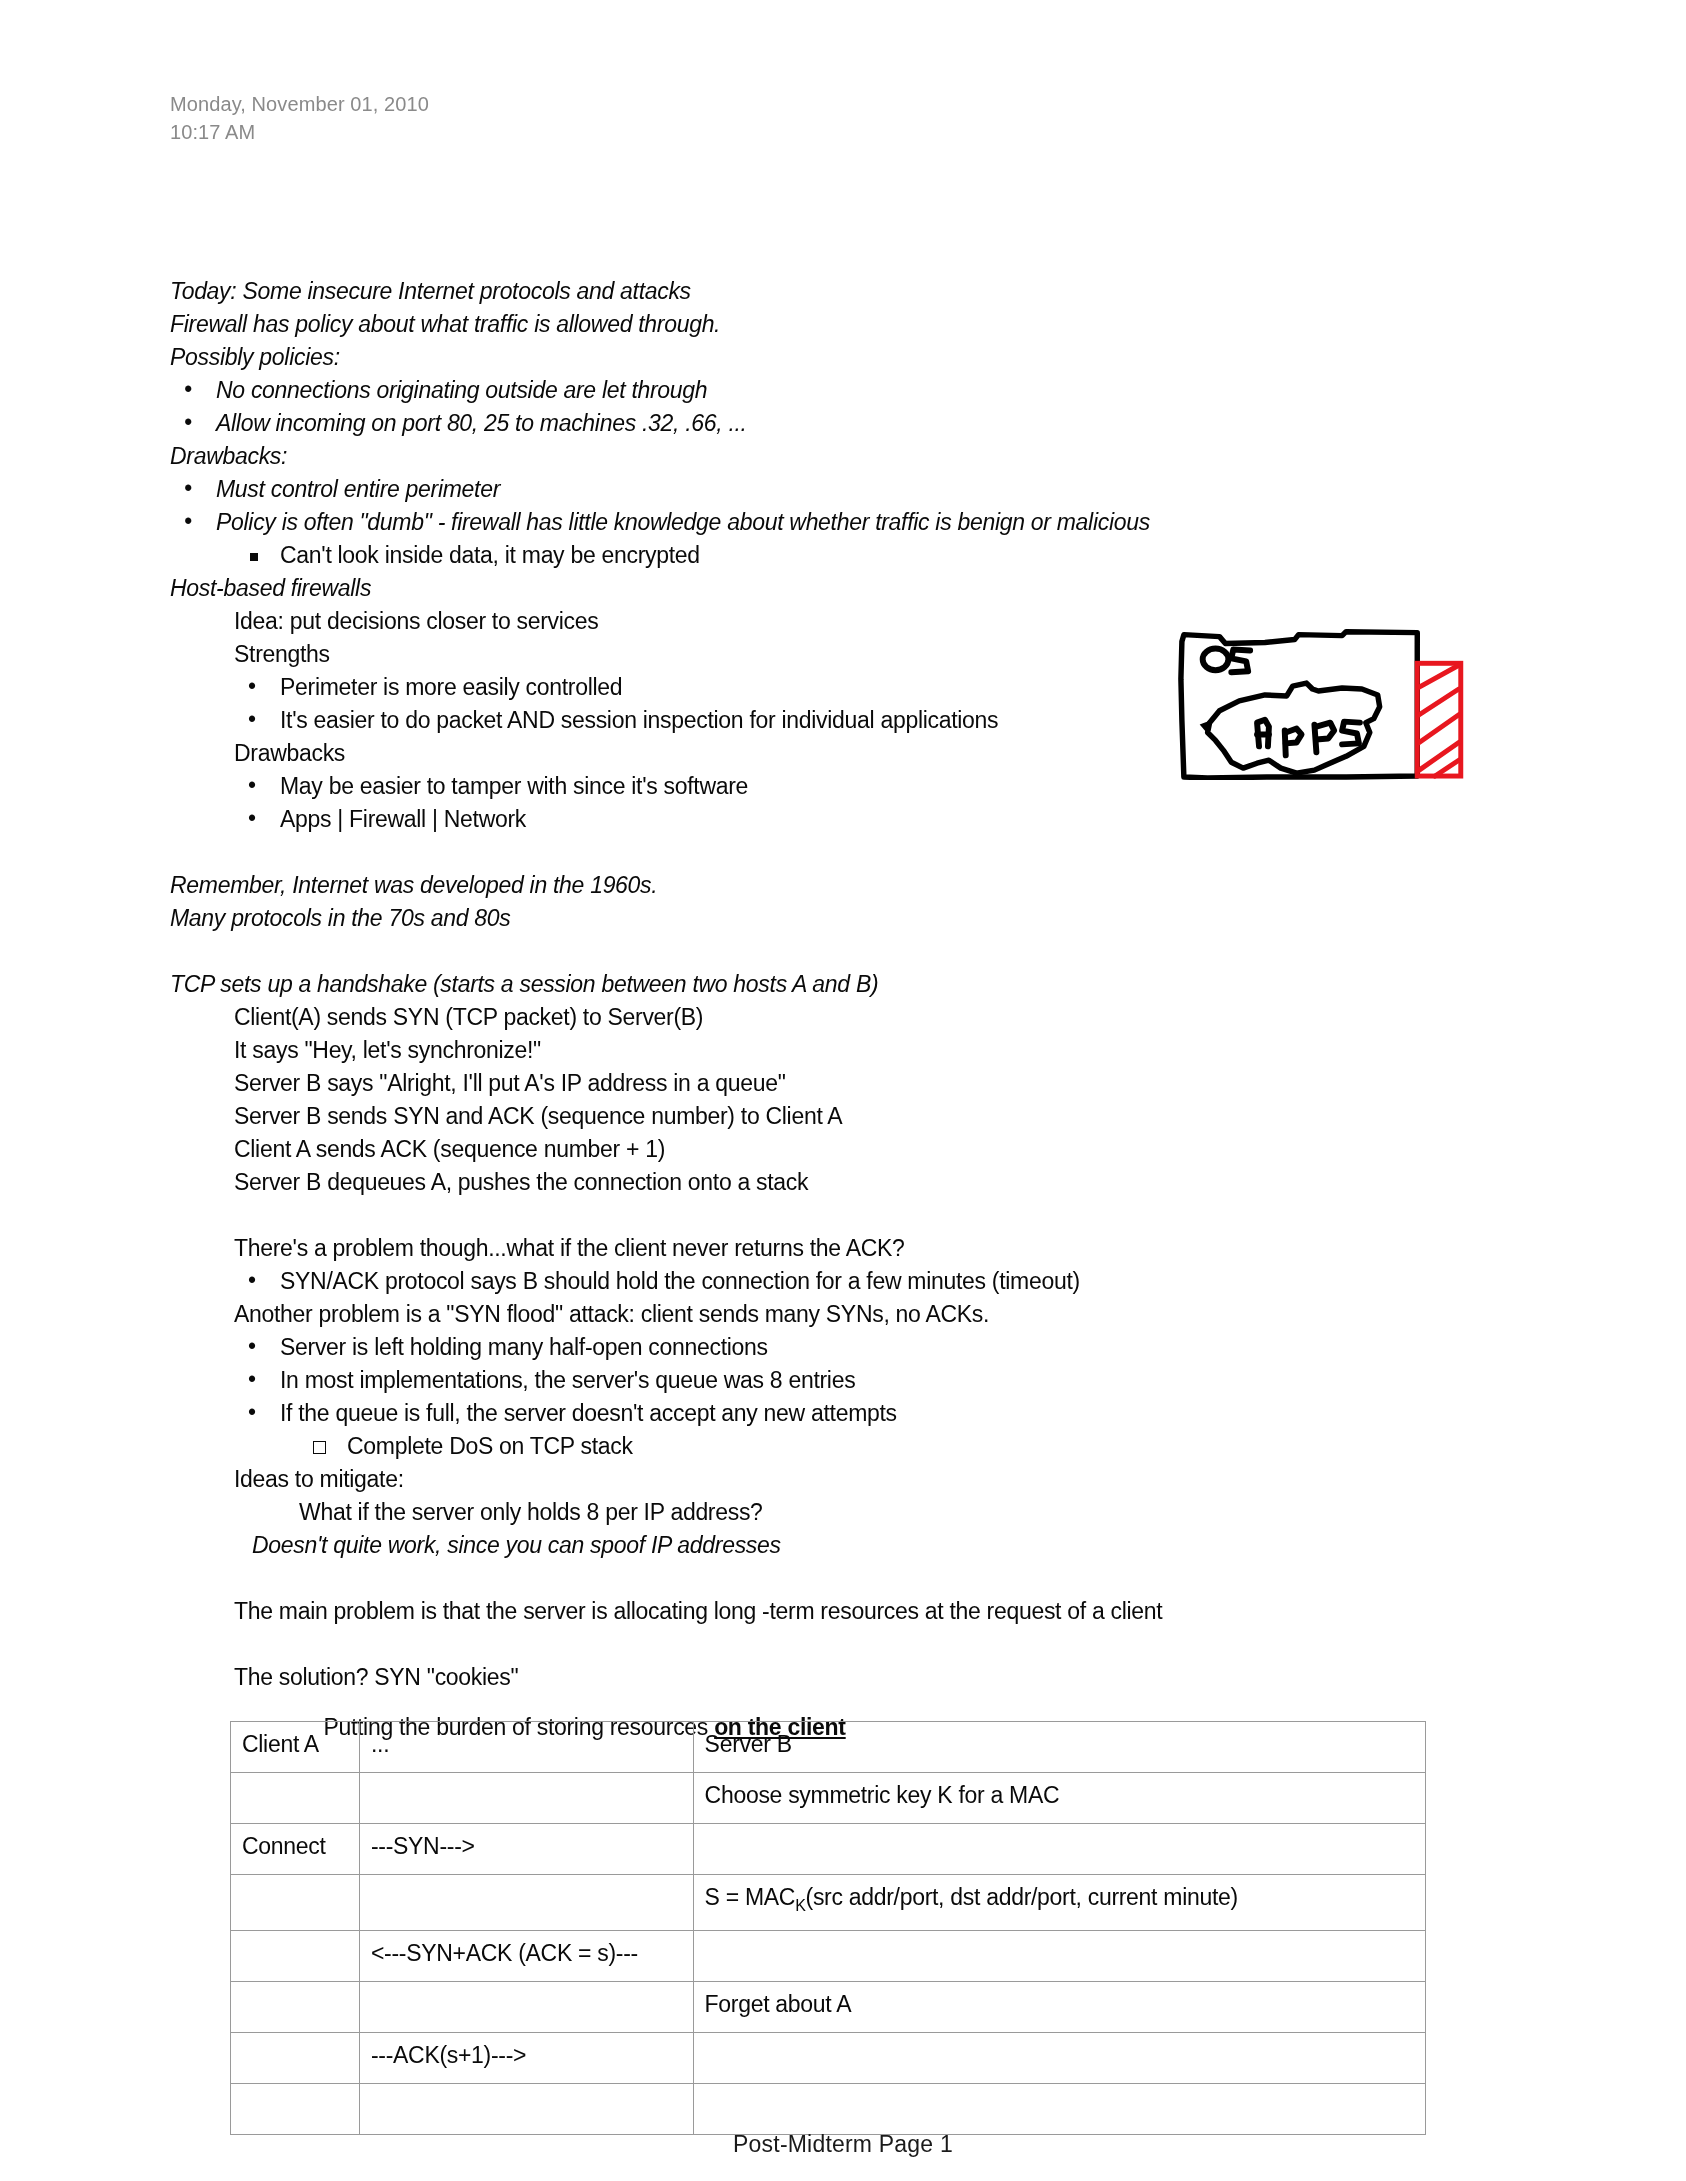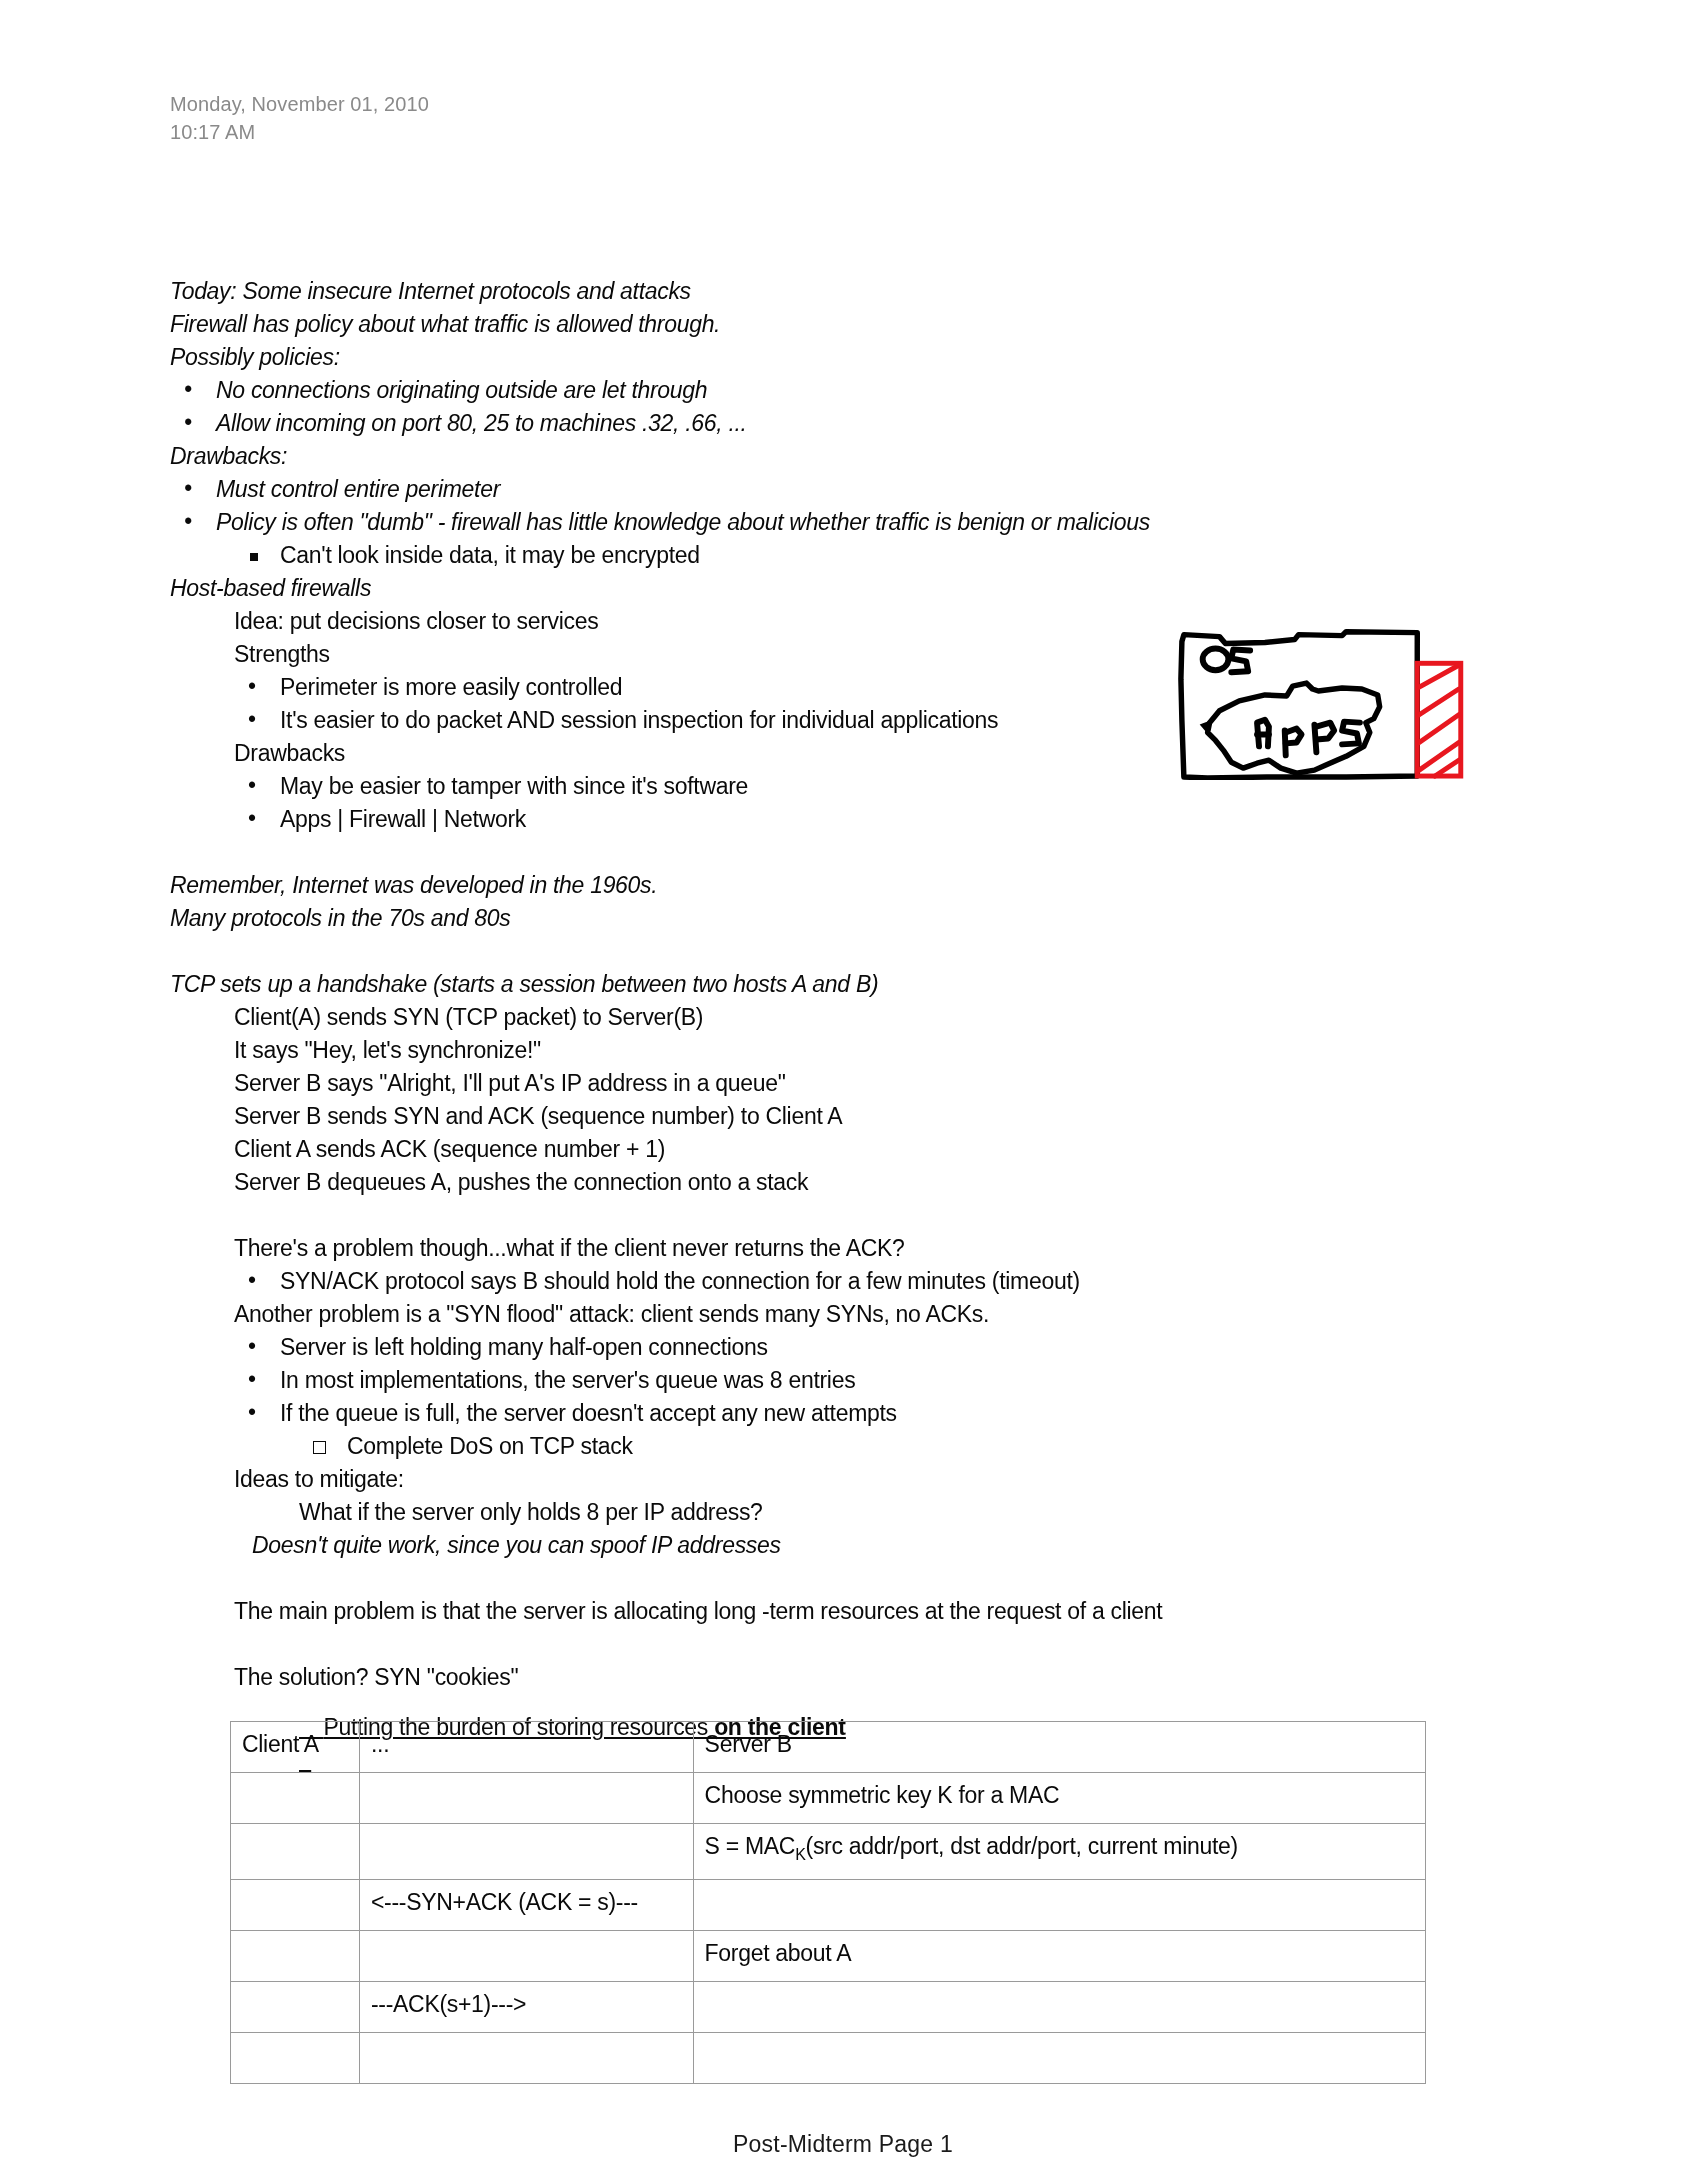--- a/index.html
+++ b/index.html
@@ -252,21 +252,21 @@
         <rect x="272" y="62" width="44" height="114" fill="none" stroke="#e8171f" stroke-width="5"></rect>
         <path d="M 274 86 L 314 64" stroke="#e8171f" stroke-width="5" fill="none" stroke-linecap="round"></path>
         <path d="M 274 114 L 314 88" stroke="#e8171f" stroke-width="5" fill="none" stroke-linecap="round"></path>
         <path d="M 274 142 L 314 114" stroke="#e8171f" stroke-width="5" fill="none" stroke-linecap="round"></path>
         <path d="M 274 170 L 314 142" stroke="#e8171f" stroke-width="5" fill="none" stroke-linecap="round"></path>
         <path d="M 290 176 L 314 160" stroke="#e8171f" stroke-width="5" fill="none" stroke-linecap="round"></path>
       </g>
     </svg>
   </div>
 
-  <div class="line ind-1" style="position:absolute; left:235px; top:1678px; width:1089px;text-decoration:underline;">
+  <div class="line ind-1" style="position:absolute; left:235px; top:1678px; width:1089px;">
     <span>Putting the burden of storing resources </span><span class="underlined">on the client</span>
   </div>
 
   <table class="proto-table">
     <colgroup>
       <col class="col-a">
         <col class="col-b">
         <col class="col-c">
     </colgroup>
     <tbody id="table-body">
@@ -274,20 +274,25 @@
           <td>Client A</td>
           <td>...</td>
           <td>Server B</td>
         </tr>
         <tr>
           <td></td>
           <td></td>
           <td>Choose symmetric key K for a MAC</td>
         </tr>
         <tr>
+          <td>Connect</td>
+          <td>---SYN---&gt;</td>
+          <td></td>
+        </tr>
+        <tr>
           <td></td>
           <td></td>
           <td><span>S = MAC</span><span class="sub-k">K</span><span>(src addr/port, dst addr/port, current minute)</span></td>
         </tr>
         <tr>
           <td></td>
           <td>&lt;---SYN+ACK (ACK = s)---</td>
           <td></td>
         </tr>
         <tr>

